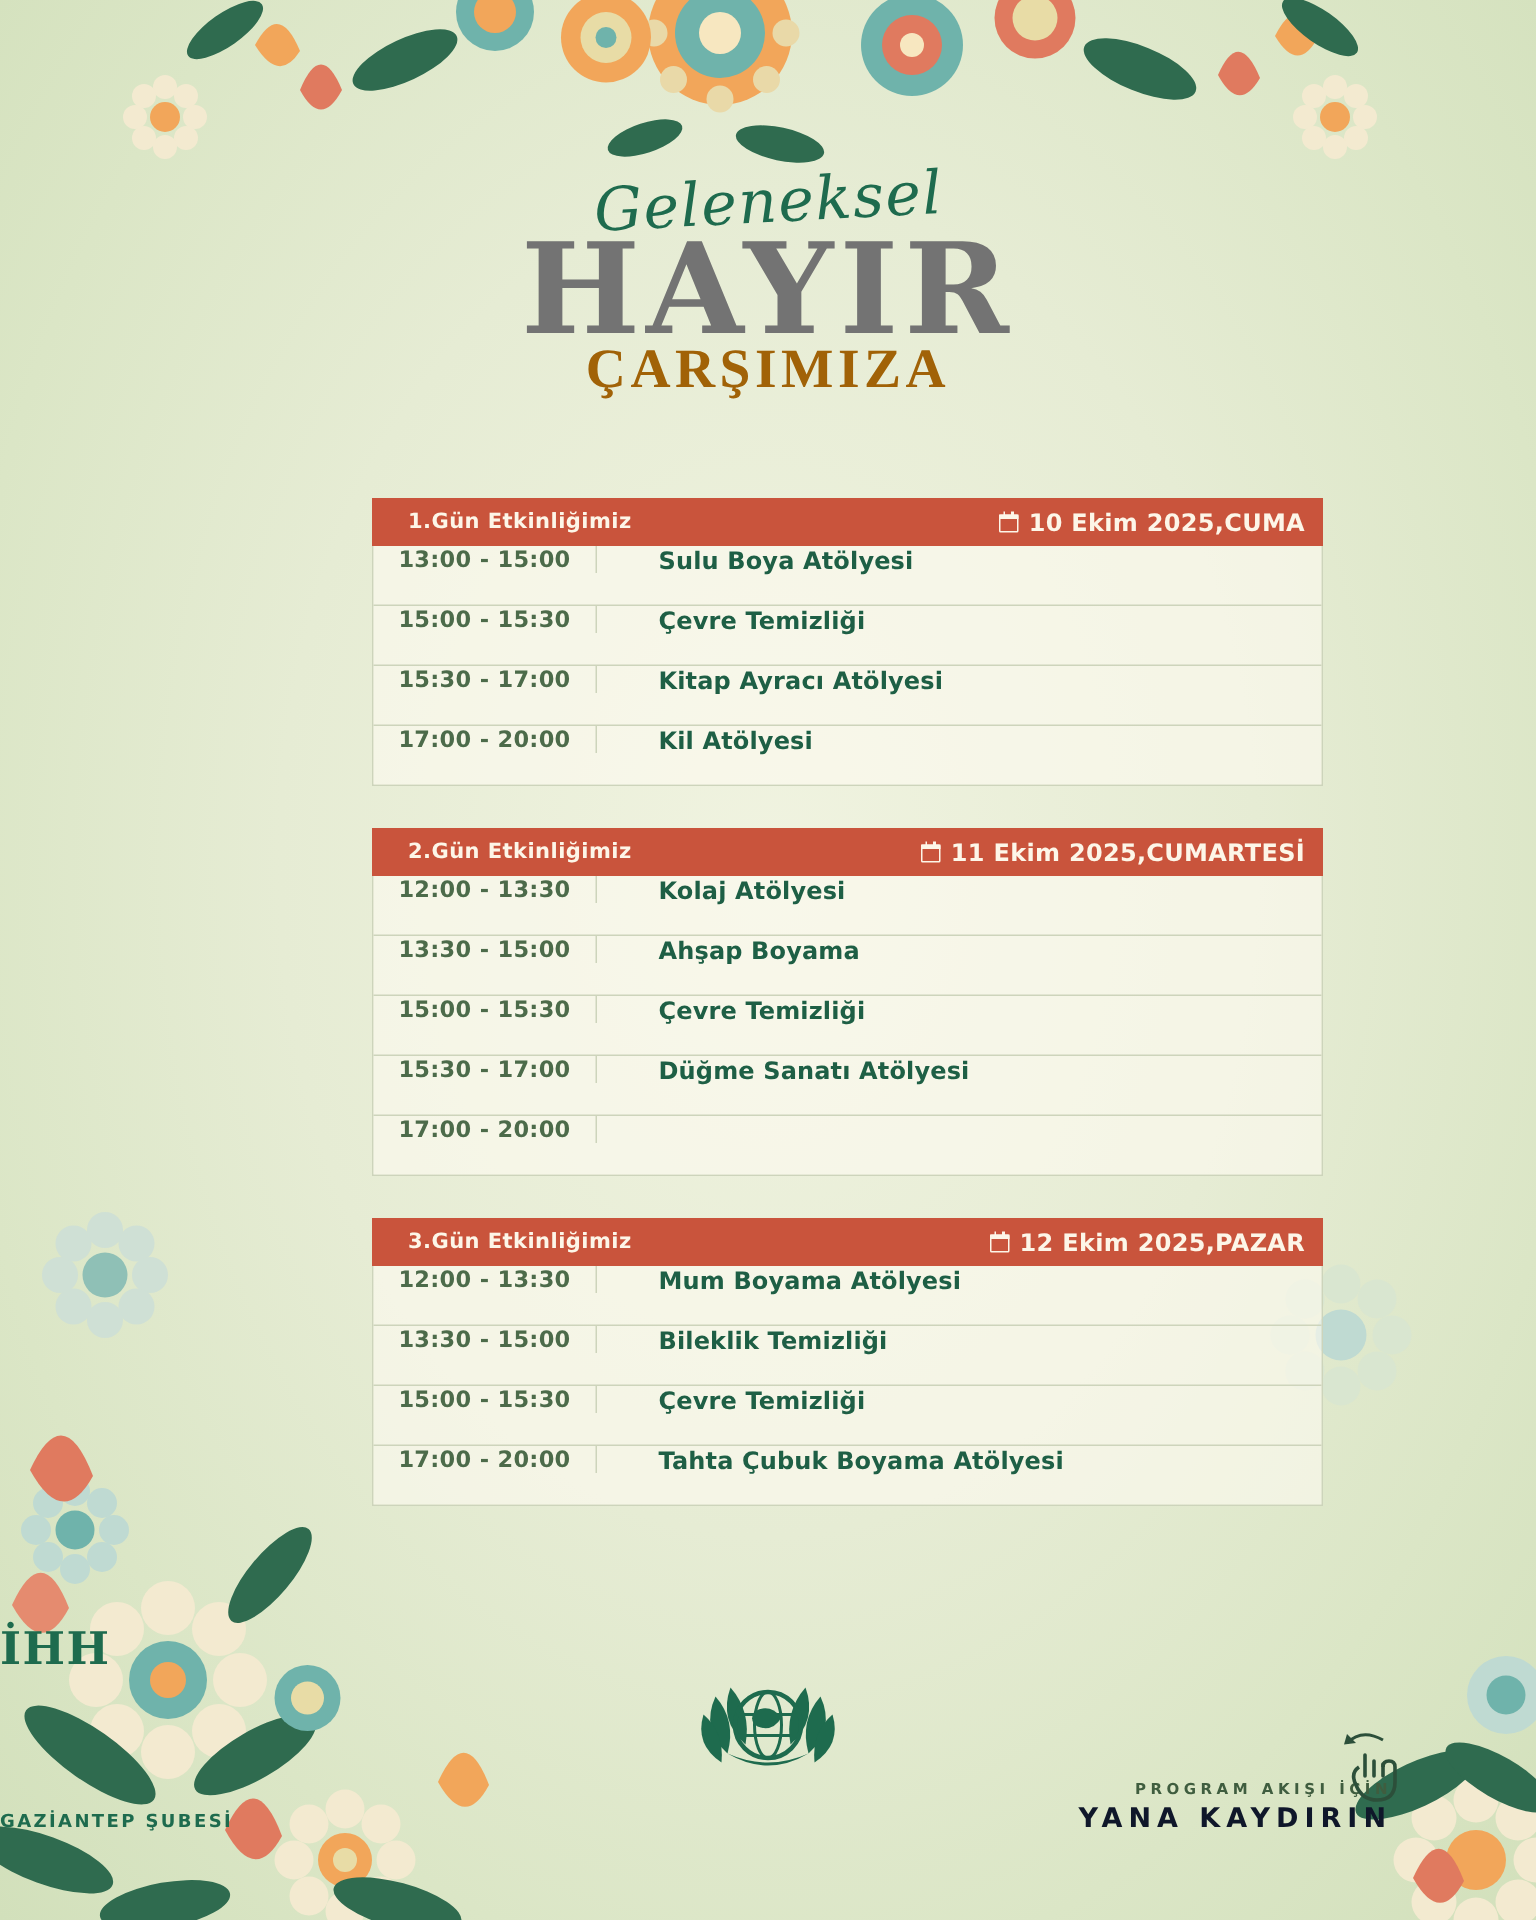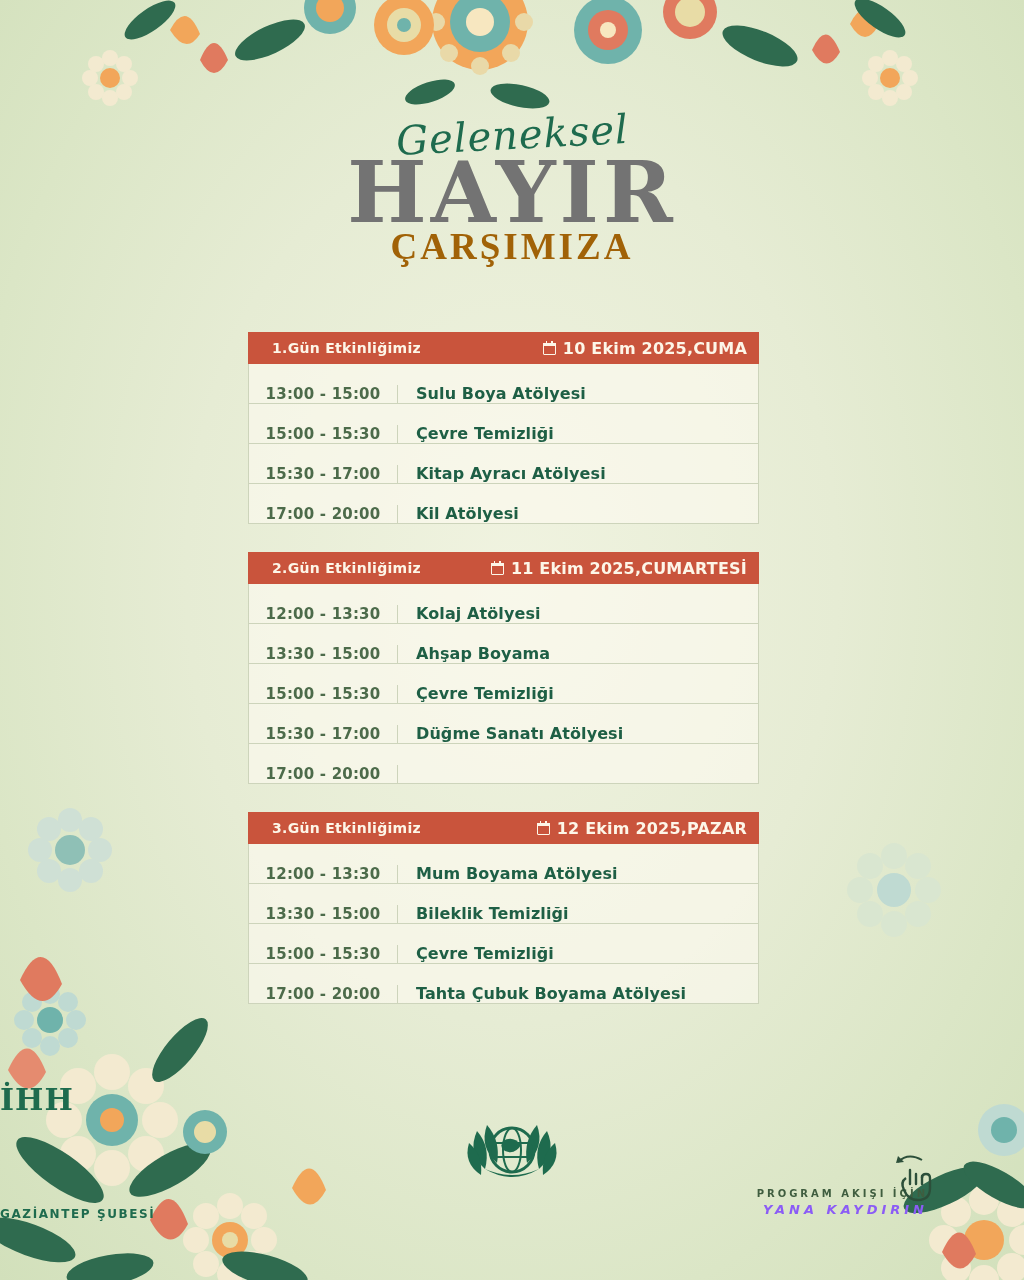--- a/index.html
+++ b/index.html
@@ -51,21 +51,21 @@
   .subtitle{
     position:absolute;top:278px;left:0;right:0;text-align:center;
     font-family:"DejaVu Sans", sans-serif;
     font-weight:bold;
     font-size:27px;
     letter-spacing:3.5px;
     color:#1e6b4e;
   }
 
   
-  .tables{position:absolute;top:332px;left:248px;width:511px;}
+  .tables{position:absolute;top:332px;left:248px;width:634px;}
   .day-block{margin-bottom:28px;}
   .day-head{
     background:#c9543c;
     color:#fdf6e8;
     height:32px;
     display:flex;align-items:center;justify-content:space-between;
     padding:0 12px 0 24px;
     box-sizing:border-box;
   }
   .day-head .dtitle{
@@ -77,24 +77,25 @@
     font-size:16px;font-weight:bold;letter-spacing:.2px;
     display:flex;align-items:center;gap:7px;
   }
   .cal-icon{display:inline-block;width:13px;height:13px;position:relative;flex:0 0 auto;}
   .cal-icon .body{position:absolute;inset:1px 0 0 0;border:1.6px solid #fdf6e8;border-radius:1px;}
   .cal-icon .top{position:absolute;top:1px;left:0;right:0;height:3px;background:#fdf6e8;}
   .cal-icon .p1,.cal-icon .p2{position:absolute;top:-1px;width:1.6px;height:4px;background:#fdf6e8;}
   .cal-icon .p1{left:3px;} .cal-icon .p2{right:3px;}
 
   .row{
-    display:flex;align-items:flex-end;
+    display:flex;align-items:flex-start;
     background:rgba(253,250,240,.62);
     border-bottom:1px solid #cdd4bb;
     min-height:39px;
+    gap:23px;
   }
   .row:last-child{border-bottom:none;}
   .rows-wrap{
     border-left:1px solid #cdd4bb;
     border-right:1px solid #cdd4bb;
     border-bottom:1px solid #cdd4bb;
   }
   .cell-time{
     width:148px;flex:0 0 148px;
     display:flex;align-items:center;justify-content:center;
@@ -126,22 +127,22 @@
   }
 
   .swipe{
     position:absolute;right:96px;top:1188px;text-align:right;
   }
   .swipe-l1{
     font-family:"DejaVu Sans", sans-serif;font-size:10px;font-weight:bold;
     letter-spacing:3px;color:#3f5d3f;
   }
   .swipe-l2{
-    font-family:"DejaVu Sans", sans-serif;font-size:13px;font-weight:bold;
-    letter-spacing:4px;color:#8b5cf6;margin-top:3px;font-style:italic;
+    font-family:"DejaVu Sans", sans-serif;font-size:18px;font-weight:bold;
+    letter-spacing:4px;color:#0f172a;margin-top:3px;
   }
   .hand{position:absolute;right:-10px;top:-38px;}
 </style>
 </head>
 <body>
 
 <div class="poster">
 
   <svg class="deco" width="1024" height="150" style="top:0;left:0;" viewBox="0 0 1024 150">
     <g>

